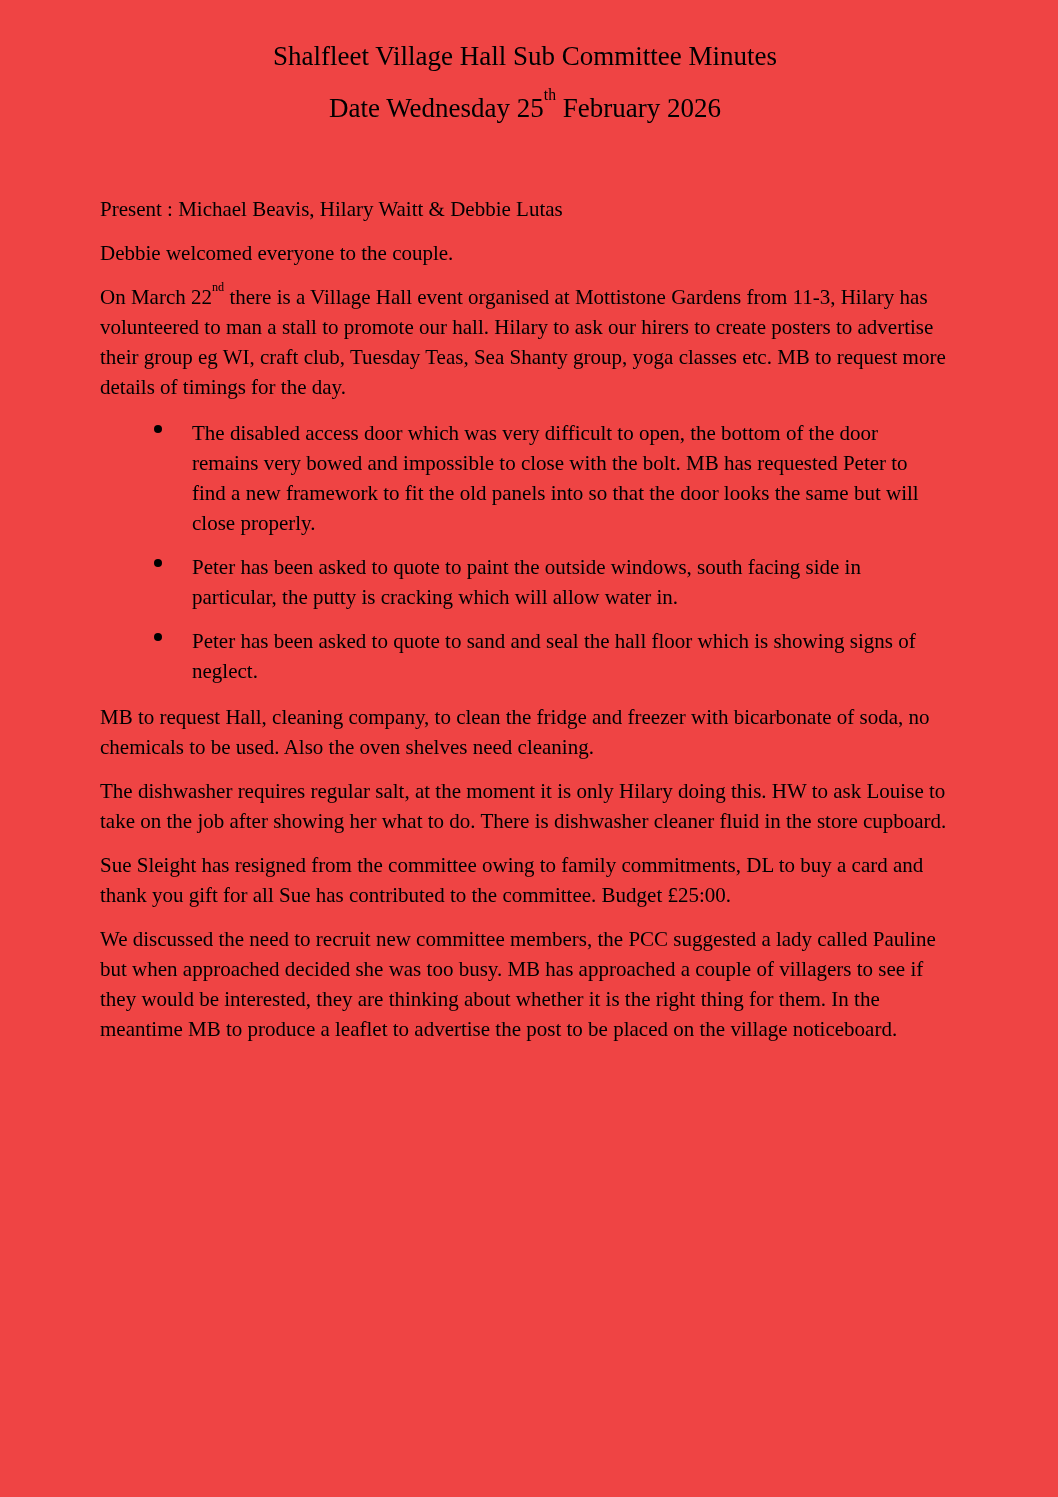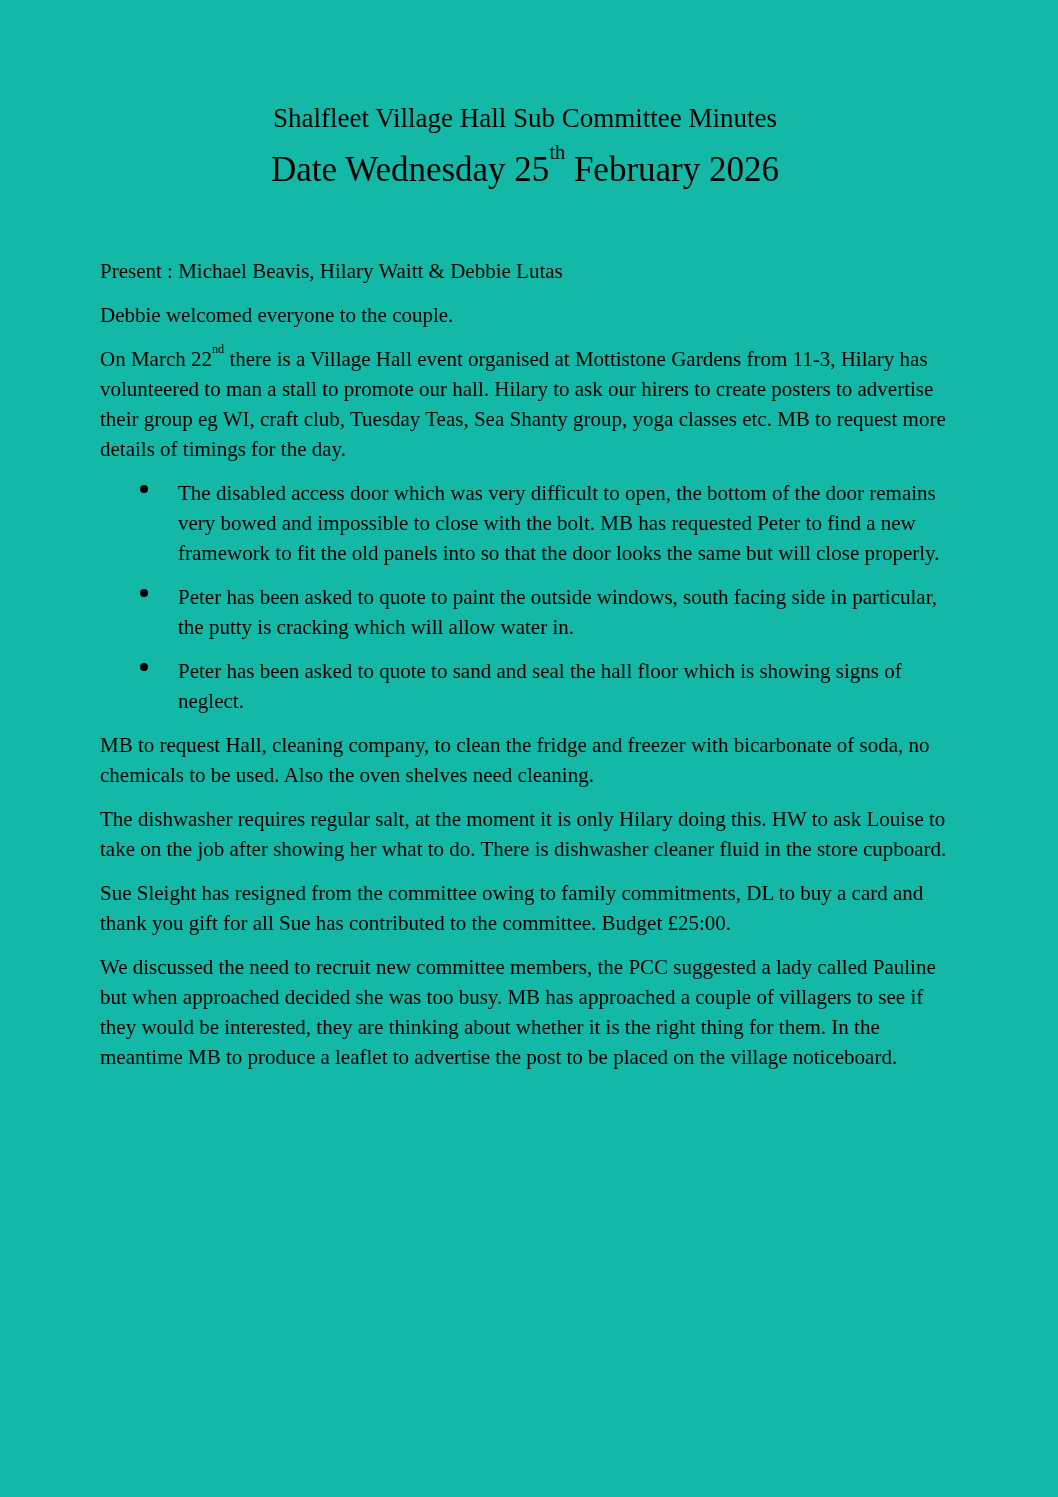--- a/index.html
+++ b/index.html
@@ -1,57 +1,57 @@
 <!DOCTYPE html>
 <html><head>
 <meta charset="utf-8">
 <style>
   * { margin: 0; padding: 0; box-sizing: border-box; }
   html, body { background: #ffffff; }
   .page {
     width: 1058px;
     height: 1497px;
-    background: #14b8a6;
+    background: #ef4444;
     color: #000000;
     font-family: "Liberation Serif", "DejaVu Serif", serif;
     font-size: 21px;
     line-height: 30px;
-    padding: 100px 108px 40px 100px;
+    padding: 38px 108px 40px 100px;
     overflow: hidden;
   }
   .doc-title {
     font-size: 27px;
     line-height: 36px;
     font-weight: normal;
     text-align: center;
     margin-bottom: 16px;
   }
   .doc-date {
-    font-size: 35px;
+    font-size: 27px;
     line-height: 36px;
     font-weight: normal;
     text-align: center;
     margin-bottom: 68px;
   }
   .present-line {
     margin-bottom: 65px;
   }
   p.body-para {
     margin-bottom: 14px;
     text-align: left;
   }
   sup.ordinal {
     font-size: 0.58em;
     line-height: 0;
     position: relative;
     top: -0.45em;
   }
   ul.bullet-list {
     list-style: none;
-    margin: 2px;
+    margin: 16px;
     padding: 0;
   }
   ul.bullet-list li {
     position: relative;
     padding-left: 76px;
     margin-bottom: 14px;
   }
   .bullet-dot {
     position: absolute;
     left: 38px;

